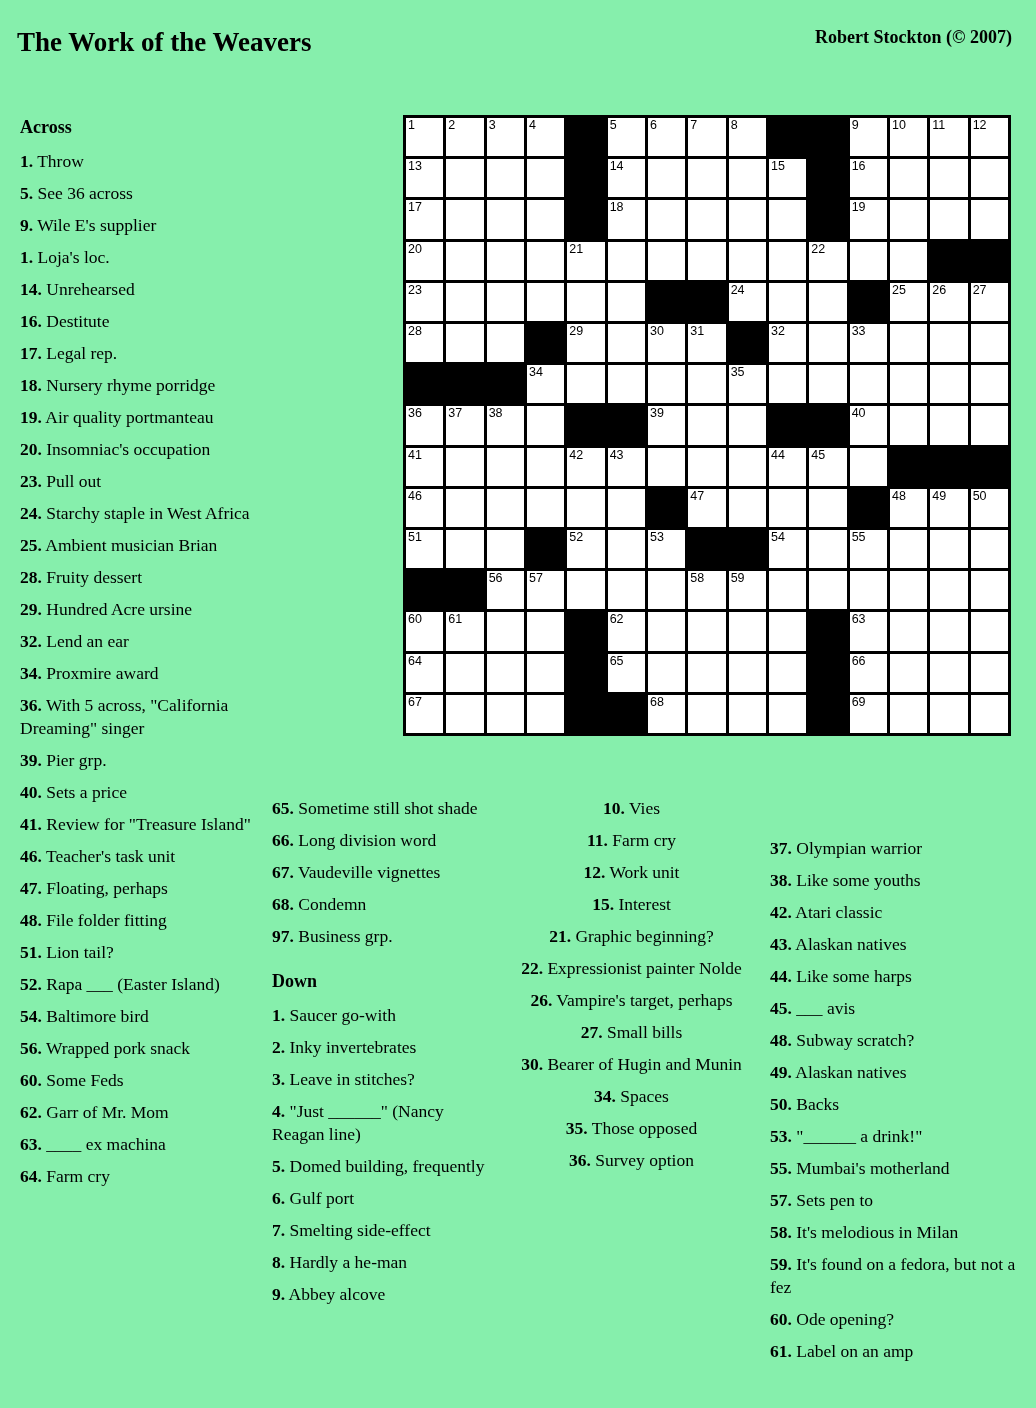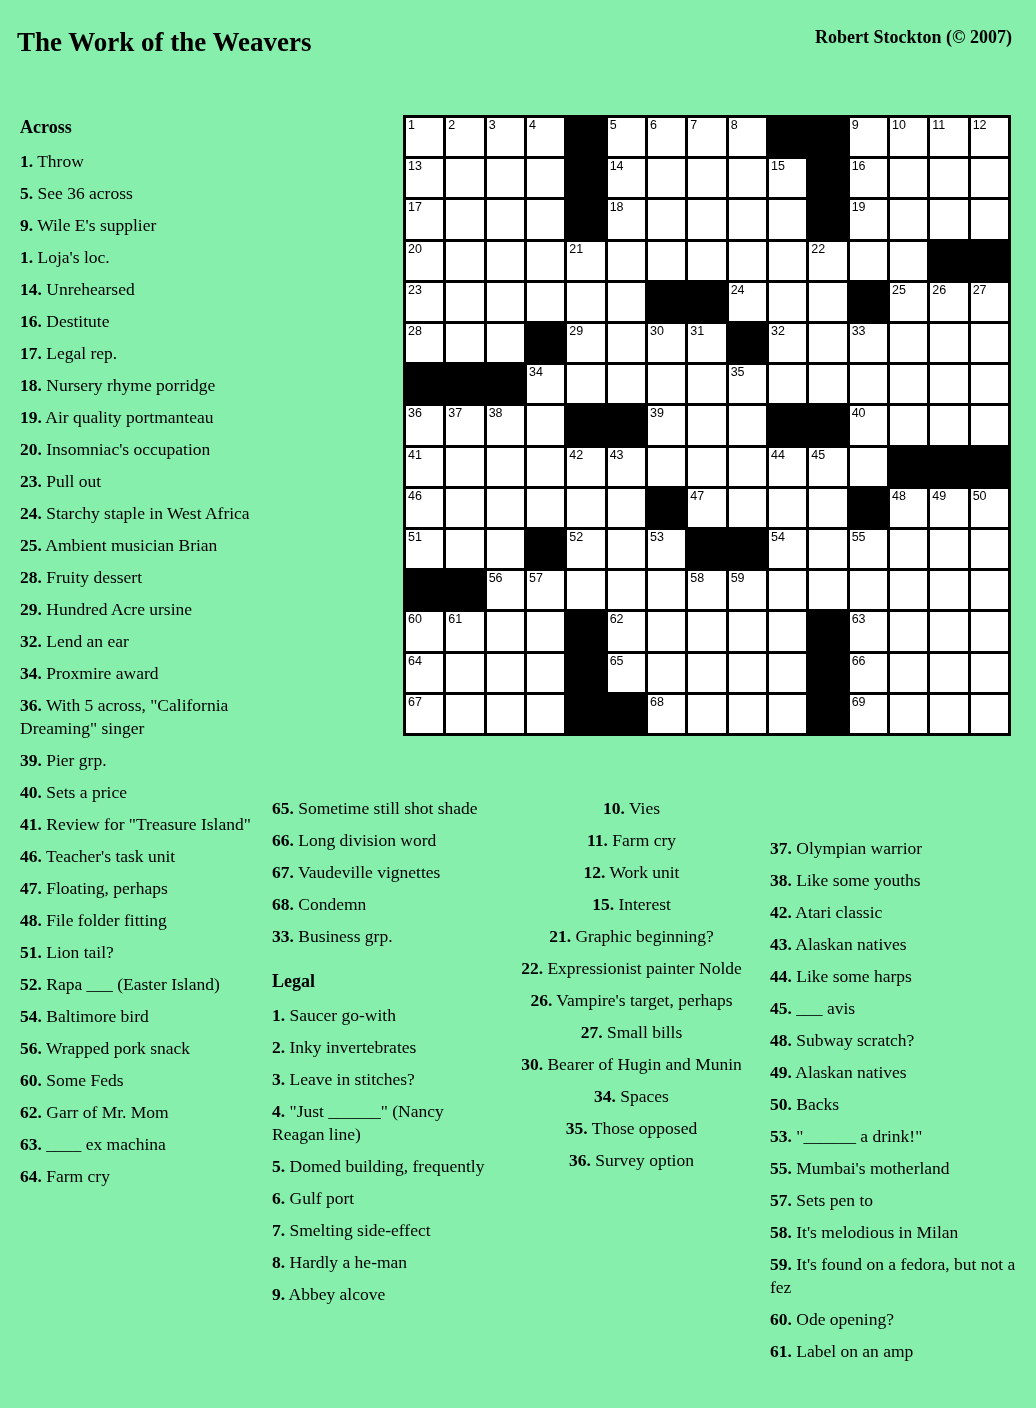--- a/index.html
+++ b/index.html
@@ -489,23 +489,23 @@
         <div class="clue"><b>64.</b> Farm cry</div>
       </div>
   </div>
 
   <div class="col" id="col2">
     <div id="col2-across">
         <div class="clue"><b>65.</b> Sometime still shot shade</div>
         <div class="clue"><b>66.</b> Long division word</div>
         <div class="clue"><b>67.</b> Vaudeville vignettes</div>
         <div class="clue"><b>68.</b> Condemn</div>
-        <div class="clue"><b>33.</b> Business grp.</div>
-      </div>
-    <div class="clue-head down-head">Legal</div>
+        <div class="clue"><b>97.</b> Business grp.</div>
+      </div>
+    <div class="clue-head down-head">Down</div>
     <div id="col2-down">
         <div class="clue"><b>1.</b> Saucer go-with</div>
         <div class="clue"><b>2.</b> Inky invertebrates</div>
         <div class="clue"><b>3.</b> Leave in stitches?</div>
         <div class="clue"><b>4.</b> "Just ______" (Nancy Reagan line)</div>
         <div class="clue"><b>5.</b> Domed building, frequently</div>
         <div class="clue"><b>6.</b> Gulf port</div>
         <div class="clue"><b>7.</b> Smelting side-effect</div>
         <div class="clue"><b>8.</b> Hardly a he-man</div>
         <div class="clue"><b>9.</b> Abbey alcove</div>

